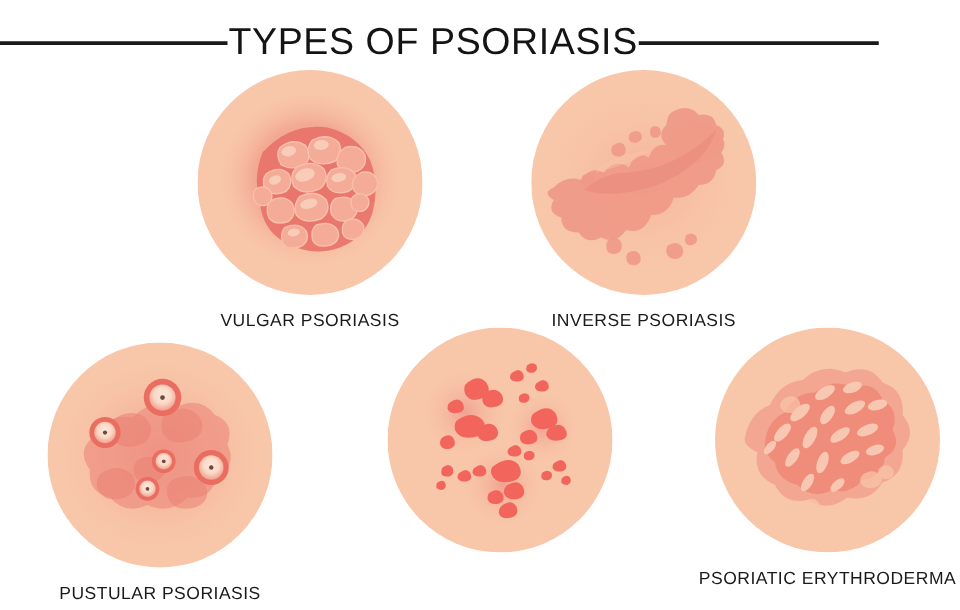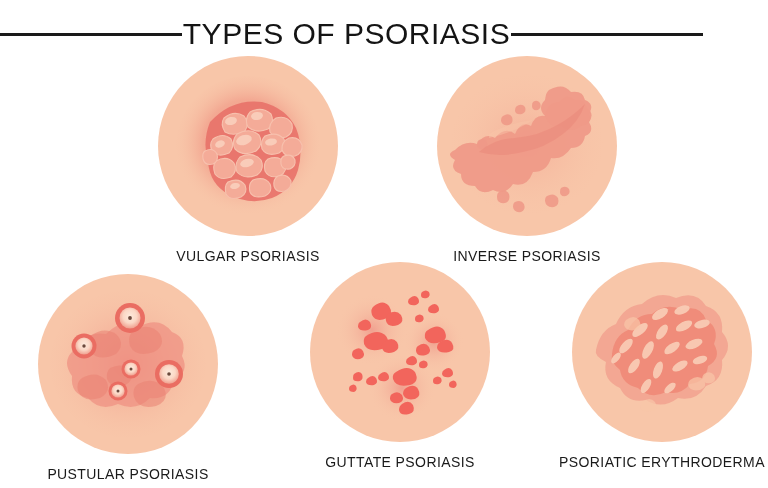--- a/index.html
+++ b/index.html
@@ -61,21 +61,21 @@
     font-size: 14px;
     letter-spacing: 0.4px;
     color: #1a1a1a;
     white-space: nowrap;
     margin-top: 12px;
     font-family: "Liberation Sans", sans-serif;
   }
 
   
   #card-vulgar  { left: 158px; top: 56px; }
-  #card-inverse { left: 437px; top: 56px; }
+  #card-inverse { left: 425px; top: 56px; }
   
   #card-pustular { left: 38px;  top: 274px; }
   #card-guttate  { left: 310px; top: 262px; }
   #card-erythro  { left: 572px; top: 262px; }
 
   
   #card-pustular .card-label { width: 260px; margin-left: -40px; }
   #card-erythro  .card-label { width: 280px; margin-left: -50px; }
   #card-guttate  .card-label { width: 240px; margin-left: -30px; }
   #card-inverse  .card-label { width: 220px; margin-left: -20px; }
@@ -305,21 +305,20 @@
           <path d="M100 36 q5 -4 8 0 q3 5 -2 7 q-7 1 -8 -3 q0 -3 2 -4z"></path>
           <path d="M112 30 q4 -3 7 0 q2 4 -2 6 q-6 1 -6 -3 q0 -2 1 -3z"></path>
           <path d="M120 44 q5 -4 8 0 q3 5 -2 7 q-7 1 -8 -3 q0 -3 2 -4z"></path>
           <path d="M106 54 q4 -3 7 0 q2 4 -2 6 q-6 1 -6 -3 q0 -2 1 -3z"></path>
           <path d="M98 96 q5 -4 8 0 q3 5 -2 7 q-7 1 -8 -3 q0 -3 2 -4z"></path>
           <path d="M110 100 q4 -3 7 0 q2 4 -2 6 q-6 1 -6 -3 q0 -2 1 -3z"></path>
         </g>
       </g>
     </svg>
   </div>
-  <div class="card-label">GUTTATE PSORIASIS</div>
 </div>
 
 <div class="card" id="card-erythro">
   <div class="disc-wrap">
     <svg width="180" height="180" viewBox="0 0 180 180" xmlns="http://www.w3.org/2000/svg">
       <defs>
         <clipPath id="clipE">
             <circle cx="90" cy="90" r="90"></circle>
           </clipPath>
       </defs>

